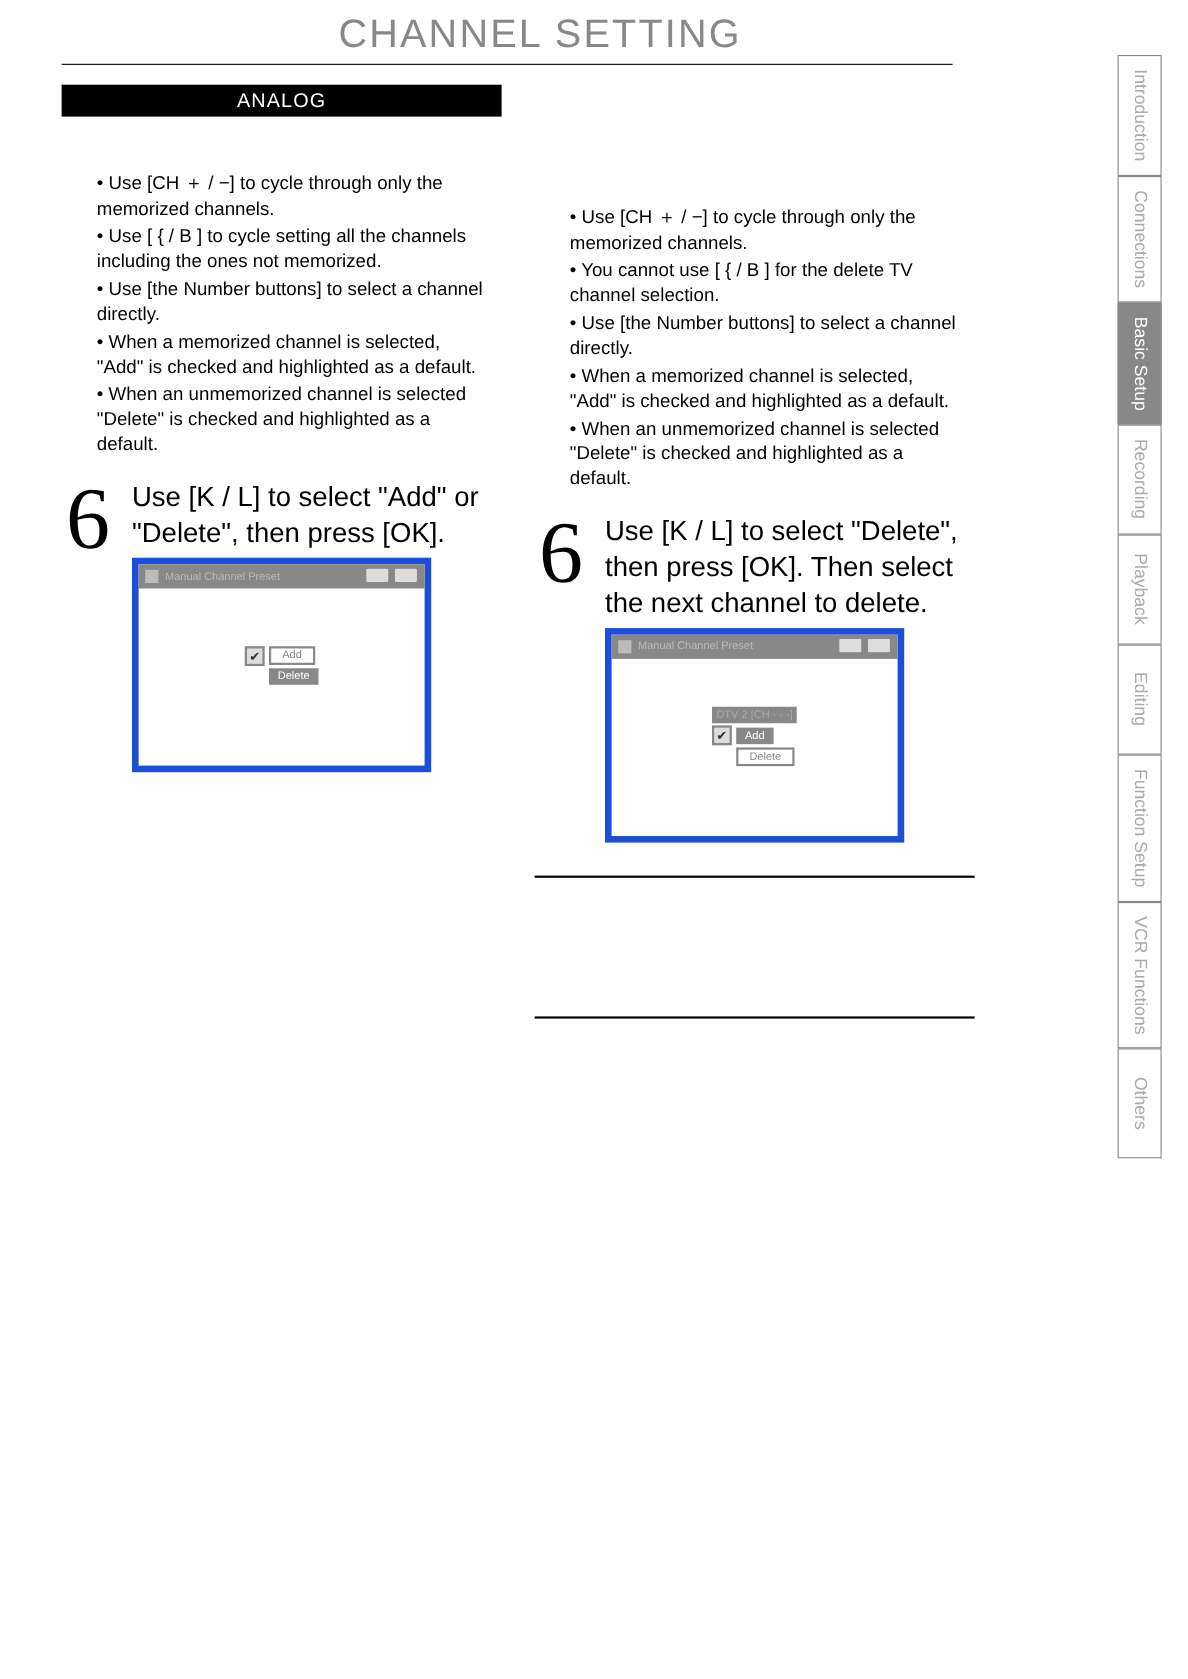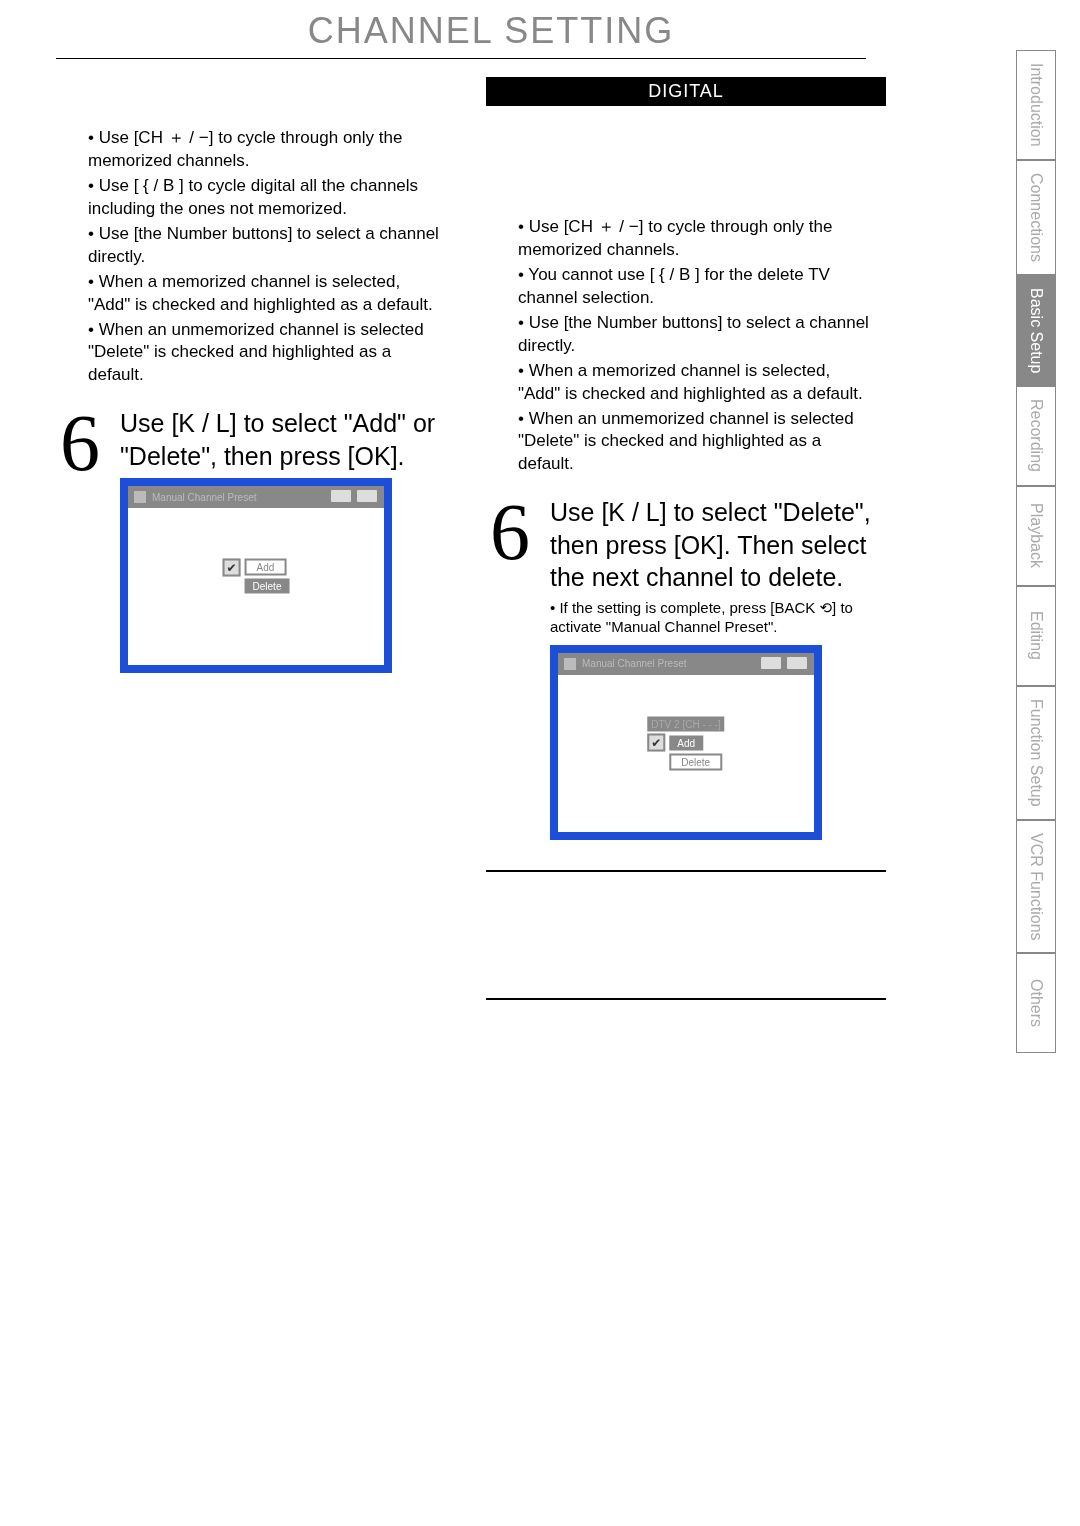--- a/index.html
+++ b/index.html
@@ -78,21 +78,21 @@
   .step-sub {
     font-size: 15px;
     line-height: 1.3;
     margin-bottom: 8px;
     margin-top: 4px;
   }
 
   .osd-box {
     width: 272px;
     height: 195px;
-    border: 8px solid #1d4ed8;
+    border: 6px solid #1d4ed8;
     background: #fff;
     position: relative;
     margin-top: 6px;
   }
   .osd-header {
     background: #888;
     height: 22px;
     display: flex;
     align-items: center;
     padding: 0 6px;
@@ -191,23 +191,24 @@
 
 <div class="page">
   <div class="title-wrap">
     <div class="page-title">CHANNEL SETTING</div>
   </div>
   <div class="title-rule"></div>
 
   <div class="columns">
 
     <div class="col left">
+      <div class="col-header">ANALOG</div>
       <div class="body-text">
         <p>• Use [CH ＋ / −] to cycle through only the memorized channels.</p>
-        <p>• Use [ { / B ] to cycle digital all the channels including the ones not memorized.</p>
+        <p>• Use [ { / B ] to cycle setting all the channels including the ones not memorized.</p>
         <p>• Use [the Number buttons] to select a channel directly.</p>
         <p>• When a memorized channel is selected, "Add" is checked and highlighted as a default.</p>
         <p>• When an unmemorized channel is selected "Delete" is checked and highlighted as a default.</p>
       </div>
 
       <div class="step">
         <div class="step-num">6</div>
         <div class="step-content">
           <div class="step-title">Use [K / L] to select "Add" or "Delete", then press [OK].</div>
           <div class="osd-box">
@@ -228,34 +229,32 @@
                 <div style="width:18px"></div>
                 <div class="osd-btn">Delete</div>
               </div>
             </div>
           </div>
         </div>
       </div>
     </div>
 
     <div class="col">
-      <div class="col-header">DIGITAL</div>
       <div class="body-text digital">
         <p>• Use [CH ＋ / −] to cycle through only the memorized channels.</p>
         <p>• You cannot use [ { / B ] for the delete TV channel selection.</p>
         <p>• Use [the Number buttons] to select a channel directly.</p>
         <p>• When a memorized channel is selected, "Add" is checked and highlighted as a default.</p>
         <p>• When an unmemorized channel is selected "Delete" is checked and highlighted as a default.</p>
       </div>
 
       <div class="step">
         <div class="step-num">6</div>
         <div class="step-content">
           <div class="step-title">Use [K / L] to select "Delete", then press [OK]. Then select the next channel to delete.</div>
-          <div class="step-sub">• If the setting is complete, press [BACK ⟲] to activate "Manual Channel Preset".</div>
           <div class="osd-box">
             <div class="osd-header">
               <div class="osd-sq"></div>
               <div class="osd-hdr-label">Manual Channel Preset</div>
               <div class="osd-icons">
                 <div class="osd-icon"></div>
                 <div class="osd-icon"></div>
               </div>
             </div>
             <div class="osd-center">

